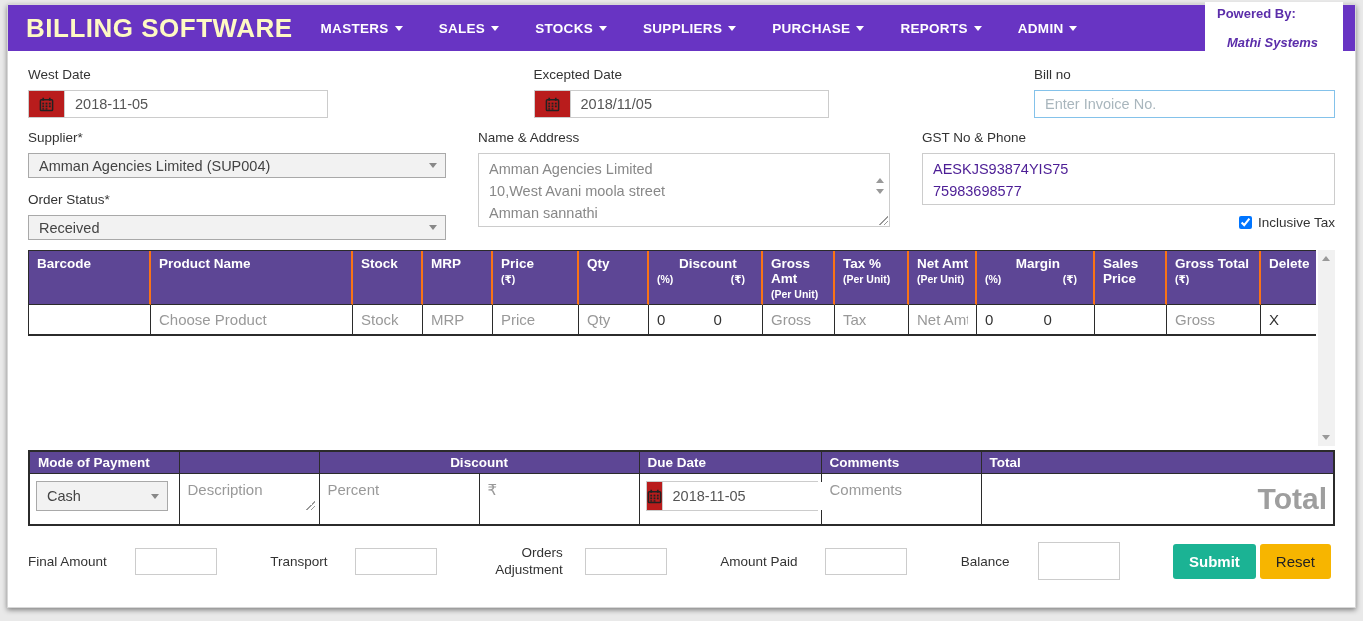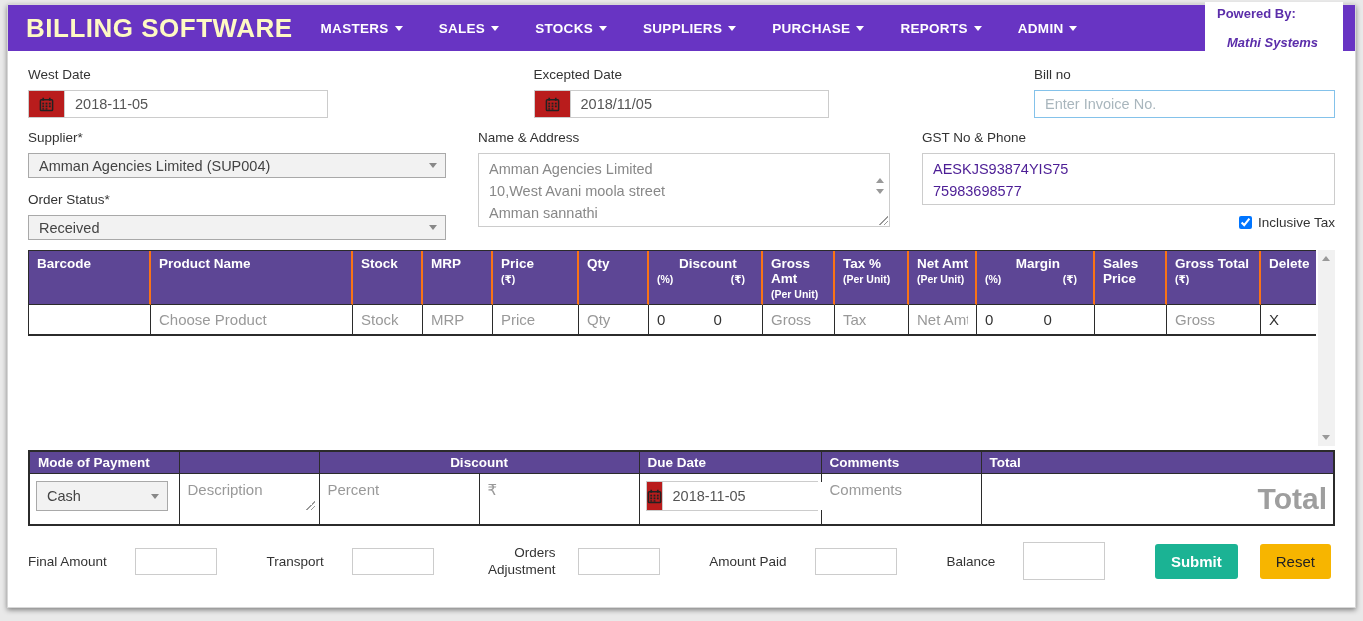--- a/index.html
+++ b/index.html
@@ -83,21 +83,21 @@
   .due-group { width:172px; height:30px; margin-top:2px; }
   .total-cell { text-align:right; font-size:30px; font-weight:bold; color:#9e9e9e; padding-right:10px; line-height:40px; }
 
   
   .footer-row { display:flex; align-items:center; margin-top:16px; justify-content:space-between; padding-right:4px; }
   .fg2 { display:flex; align-items:center; }
   .flabel2 { font-size:13.5px; color:#333; margin-right:28px; }
   .flabel2.wrap { width:72px; text-align:right; line-height:17px; margin-right:22px; }
   .small-input { width:82px; height:27px; border:1px solid #ccc; outline:none; font-family:inherit; padding:0 6px; font-size:14px; color:#333; }
   .tall { height:38px; }
-  .btns { display:flex; gap:22px;justify-content:flex-end; }
+  .btns { display:flex; gap:4px;justify-content:flex-end; }
   .btn { border:none; font-family:inherit; font-size:15px; padding:0 16px; height:35px; border-radius:3px; cursor:pointer; }
   .btn-submit { background:#1bb394; color:#fff; font-weight:bold; }
   .btn-reset { background:#f7b500; color:#222; }
 </style>
 </head>
 <body>
 
 <div class="page-card">
 
   <div class="topbar">

